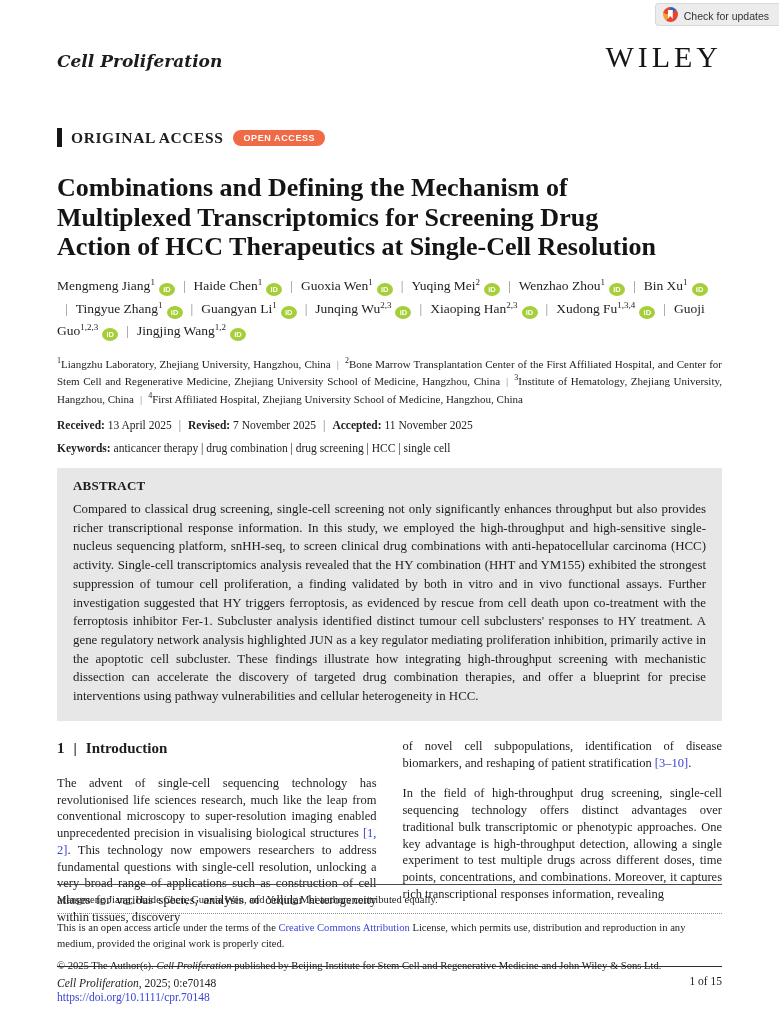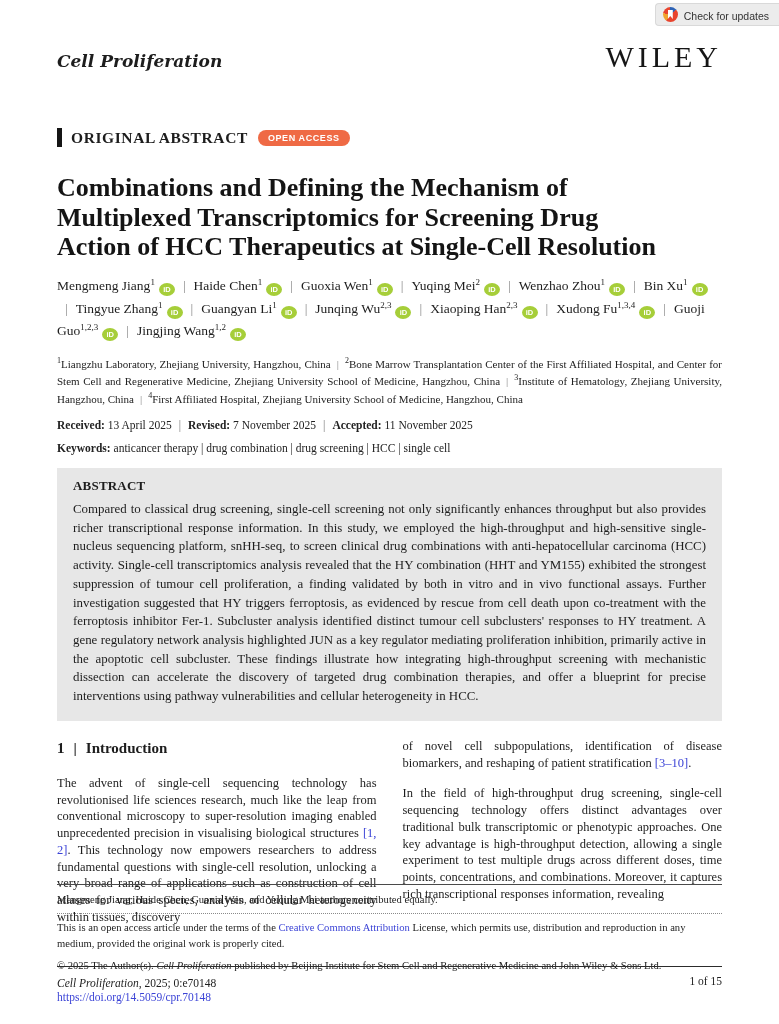--- a/index.html
+++ b/index.html
@@ -92,21 +92,21 @@
 
   <div class="content">
 
     <div class="masthead">
       <span class="journal-name">Cell Proliferation</span>
       <span class="wiley">WILEY</span>
     </div>
 
     <div class="type-row">
       <span class="type-bar"></span>
-      <span class="art-type">ORIGINAL ABSTRACT</span>
+      <span class="art-type">ORIGINAL ACCESS</span>
       <span class="oa-pill">OPEN ACCESS</span>
     </div>
 
     <h1 class="title">
       <span class="t-line">Combinations and Defining the Mechanism of</span>
       <span class="t-line">Multiplexed Transcriptomics for Screening Drug</span>
       <span class="t-line">Action of HCC Therapeutics at Single-Cell Resolution</span>
     </h1>
 
     <div class="authors"><span class="author"><span>Mengmeng Jiang</span><sup>1</sup><span class="orcid">iD</span></span><span class="author-sep"></span><span class="author"><span>Haide Chen</span><sup>1</sup><span class="orcid">iD</span></span><span class="author-sep"></span><span class="author"><span>Guoxia Wen</span><sup>1</sup><span class="orcid">iD</span></span><span class="author-sep"></span><span class="author"><span>Yuqing Mei</span><sup>2</sup><span class="orcid">iD</span></span><span class="author-sep"></span><span class="author"><span>Wenzhao Zhou</span><sup>1</sup><span class="orcid">iD</span></span><span class="author-sep"></span><span class="author"><span>Bin Xu</span><sup>1</sup><span class="orcid">iD</span></span><span class="author-sep"></span><span class="author"><span>Tingyue Zhang</span><sup>1</sup><span class="orcid">iD</span></span><span class="author-sep"></span><span class="author"><span>Guangyan Li</span><sup>1</sup><span class="orcid">iD</span></span><span class="author-sep"></span><span class="author"><span>Junqing Wu</span><sup>2,3</sup><span class="orcid">iD</span></span><span class="author-sep"></span><span class="author"><span>Xiaoping Han</span><sup>2,3</sup><span class="orcid">iD</span></span><span class="author-sep"></span><span class="author"><span>Xudong Fu</span><sup>1,3,4</sup><span class="orcid">iD</span></span><span class="author-sep"></span><span class="author"><span>Guoji Guo</span><sup>1,2,3</sup><span class="orcid">iD</span></span><span class="author-sep"></span><span class="author"><span>Jingjing Wang</span><sup>1,2</sup><span class="orcid">iD</span></span></div>
@@ -149,18 +149,18 @@
   <div class="footnotes">
     <div class="fn-equal">Mengmeng Jiang, Haide Chen, Guoxia Wen, and Yuqing Mei authors contributed equally.</div>
     <div class="fn-dotted"></div>
     <div class="fn-license"><span>This is an open access article under the terms of the </span><a class="link">Creative Commons Attribution</a><span> License, which permits use, distribution and reproduction in any medium, provided the original work is properly cited.</span></div>
     <div class="fn-copyright"><span>© 2025 The Author(s). </span><i>Cell Proliferation</i><span> published by Beijing Institute for Stem Cell and Regenerative Medicine and John Wiley &amp; Sons Ltd.</span></div>
   </div>
 
   <div class="bottom">
     <div class="cite">
       <div><i>Cell Proliferation</i><span>, 2025; 0:e70148</span></div>
-      <a class="link">https://doi.org/14.5059/cpr.70148</a>
+      <a class="link">https://doi.org/10.1111/cpr.70148</a>
     </div>
     <div class="pageno">1 of 15</div>
   </div>
 
 </div>
 
 </body></html>

